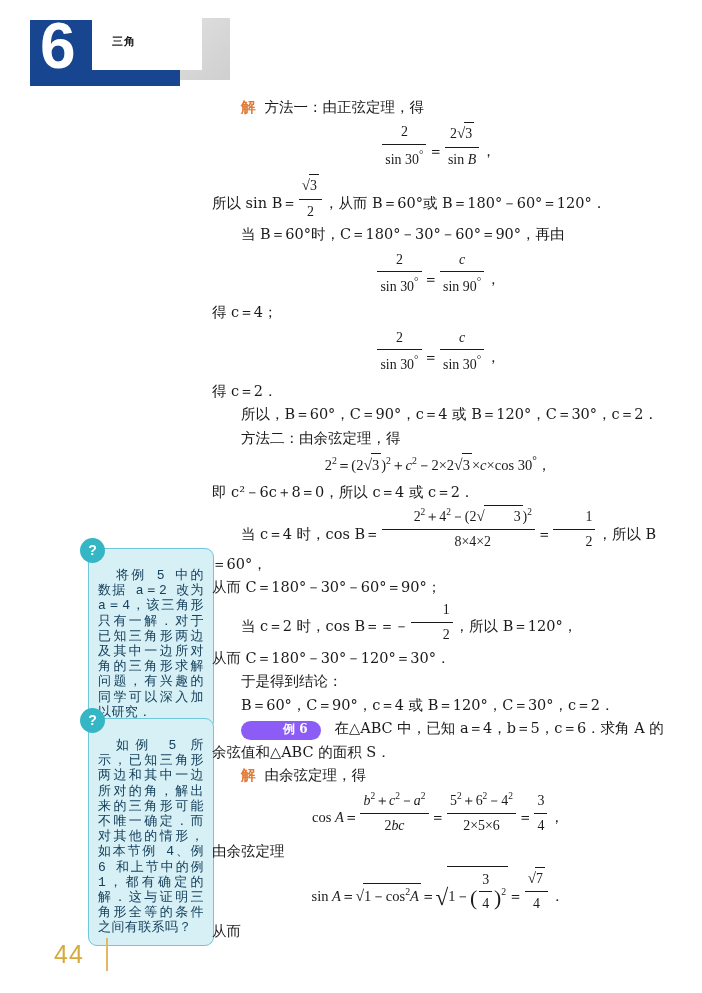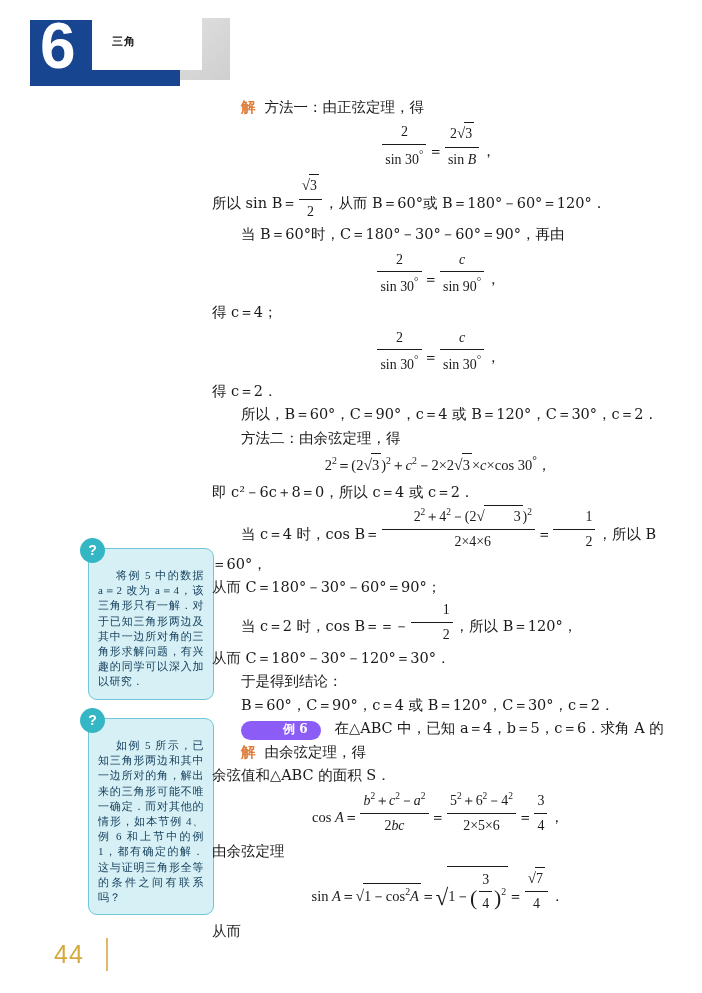--- a/index.html
+++ b/index.html
@@ -89,22 +89,22 @@
     border-radius: 50%;
     background: #35b6c4;
     color: #ffffff;
     font-family: "Liberation Sans", sans-serif;
     font-weight: bold;
     font-size: 14px;
     line-height: 25px;
     text-align: center;
   }
   .note-text {
-    font-family: Liberation Serif, serif;
-    font-size: 11px;
+    font-family: Liberation Mono, monospace;
+    font-size: 13px;
     line-height: 15.2px;
     color: #16405c;
     text-align: justify;
     text-indent: 18px;
     letter-spacing: 0.4px;
   }
   #note-box-1 { left: 88px; top: 548px; }
   #note-box-2 { left: 88px; top: 718px; }
 
   
@@ -253,44 +253,44 @@
 
   <p class="para indent cn">方法二：由余弦定理，得</p>
 
   <div class="math-line">
     2<sup>2</sup>＝(2<span class="radic">√</span><span class="sqrt">3</span>)<sup>2</sup>＋<span class="it">c</span><sup>2</sup>－2×2<span class="radic">√</span><span class="sqrt">3</span>×<span class="it">c</span>×cos 30<span class="deg">°</span>，
   </div>
 
   <p class="para cn">即 c²－6c＋8＝0，所以 c＝4 或 c＝2．</p>
 
   <p class="para indent">
-    <span class="cn">当 c＝4 时，cos B＝</span><span class="frac"><span class="num">2<sup>2</sup>＋4<sup>2</sup>－(2<span class="radic">√</span><span class="sqrt">3</span>)<sup>2</sup></span><span class="den">2×4×6</span></span><span>＝</span><span class="frac"><span class="num">1</span><span class="den">2</span></span><span class="cn">，所以 B＝60°，</span>
+    <span class="cn">当 c＝4 时，cos B＝</span><span class="frac"><span class="num">2<sup>2</sup>＋4<sup>2</sup>－(2<span class="radic">√</span><span class="sqrt">3</span>)<sup>2</sup></span><span class="den">8×4×2</span></span><span>＝</span><span class="frac"><span class="num">1</span><span class="den">2</span></span><span class="cn">，所以 B＝60°，</span>
   </p>
 
   <p class="para cn">从而 C＝180°－30°－60°＝90°；</p>
 
   <p class="para indent">
     <span class="cn">当 c＝2 时，cos B＝</span><span>＝－</span><span class="frac"><span class="num">1</span><span class="den">2</span></span><span class="cn">，所以 B＝120°，</span>
   </p>
 
   <p class="para cn">从而 C＝180°－30°－120°＝30°．</p>
 
   <p class="para indent cn">于是得到结论：</p>
 
   <p class="para indent cn">B＝60°，C＝90°，c＝4 或 B＝120°，C＝30°，c＝2．</p>
 
   <p class="para indent">
     <span class="example-badge cn">例 6</span><span class="cn">在△ABC 中，已知 a＝4，b＝5，c＝6．求角 A 的</span>
   </p>
 
+  <p class="para cn">余弦值和△ABC 的面积 S．</p>
+
   <p class="para indent">
     <span class="solution-mark cn">解</span><span class="cn">由余弦定理，得</span>
   </p>
-
-  <p class="para cn">余弦值和△ABC 的面积 S．</p>
 
   <div class="math-line">
     cos <span class="it">A</span>＝<span class="frac"><span class="num"><span class="it">b</span><sup>2</sup>＋<span class="it">c</span><sup>2</sup>－<span class="it">a</span><sup>2</sup></span><span class="den">2<span class="it">bc</span></span></span>＝<span class="frac"><span class="num">5<sup>2</sup>＋6<sup>2</sup>－4<sup>2</sup></span><span class="den">2×5×6</span></span>＝<span class="frac"><span class="num">3</span><span class="den">4</span></span>，
   </div>
 
   <p class="para cn">由余弦定理</p>
 
   <div class="math-line">
     sin <span class="it">A</span>＝<span class="radic">√</span><span class="sqrt">1－cos<sup>2</sup><span class="it">A</span></span>＝<span class="radic" style="font-size:1.6em;vertical-align:-0.18em">√</span><span class="sqrt" style="padding-top:2px">1－<span class="big-paren">(</span><span class="frac"><span class="num">3</span><span class="den">4</span></span><span class="big-paren">)</span><sup>2</sup></span>＝<span class="frac"><span class="num"><span class="radic">√</span><span class="sqrt">7</span></span><span class="den">4</span></span>．
   </div>

